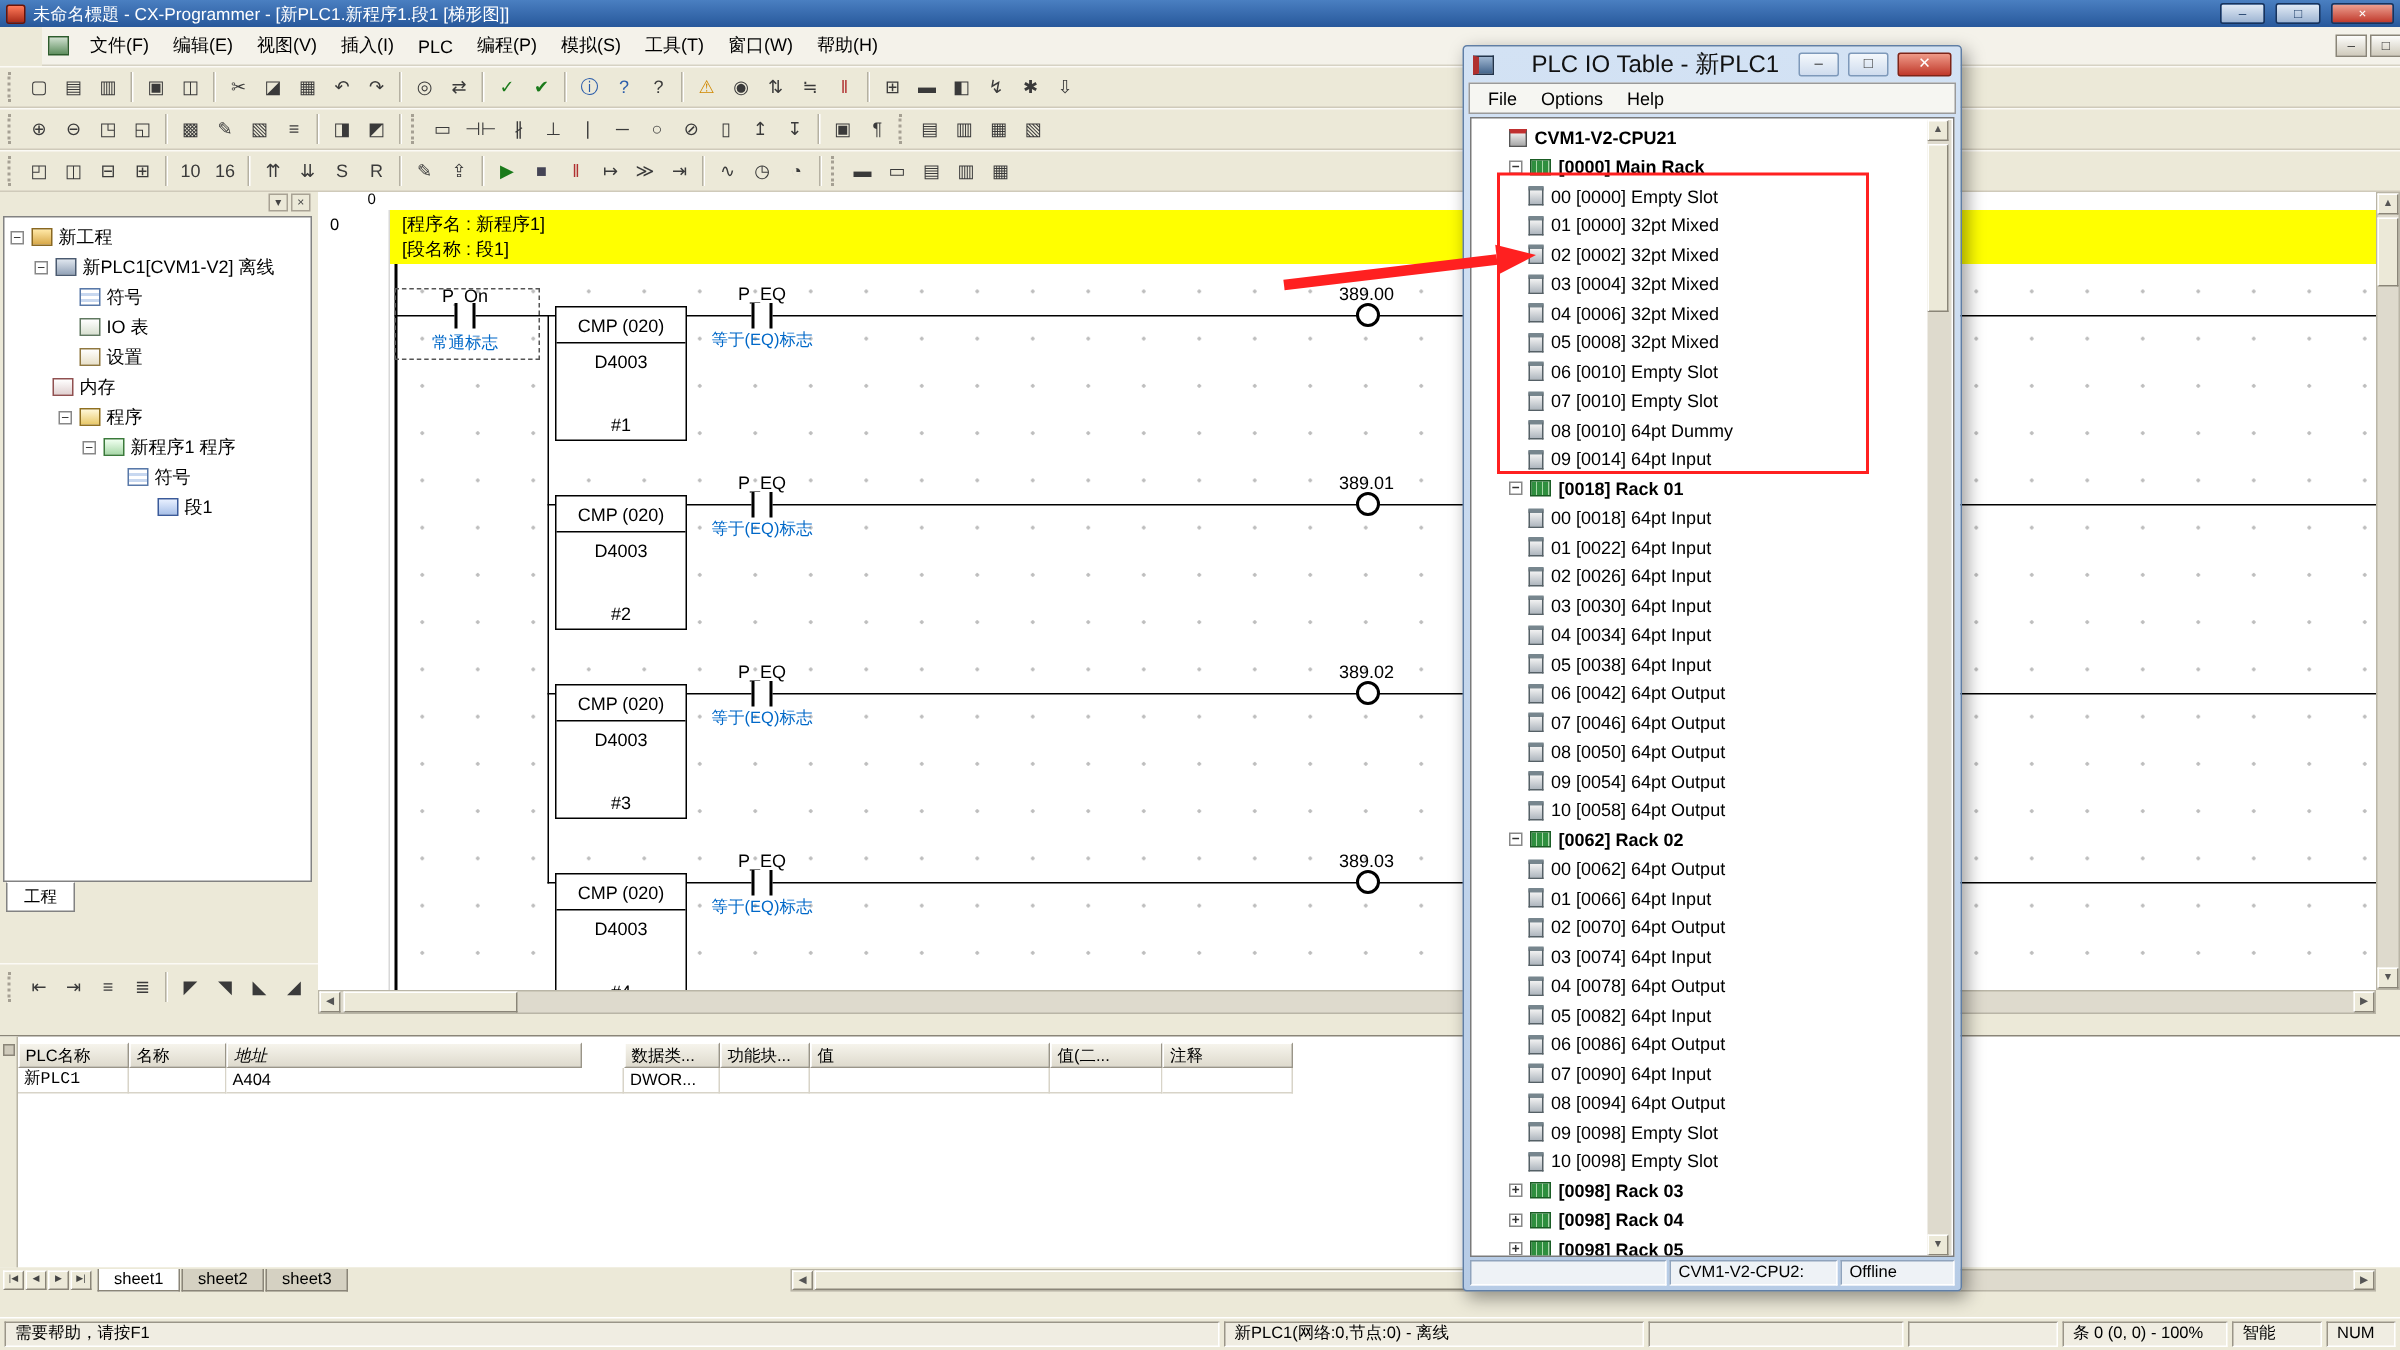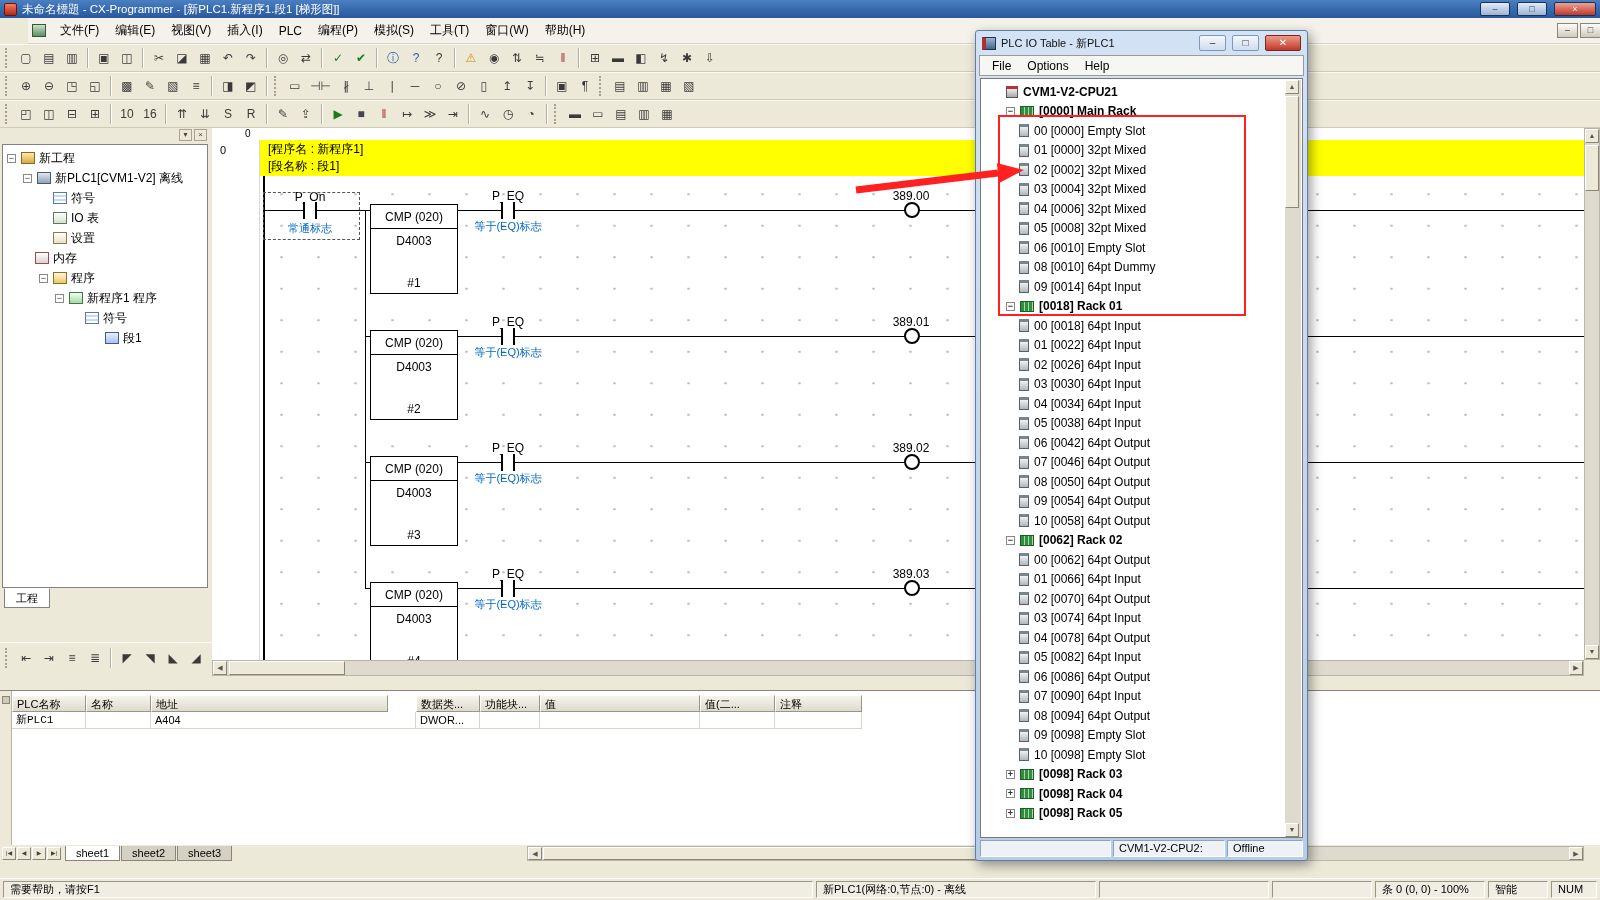--- a/index.html
+++ b/index.html
@@ -92,21 +92,21 @@
 
 
 #statusbar{position:absolute;left:0;top:878px;width:1600px;height:22px;background:#ece9d8;border-top:1px solid #fff;display:flex;gap:3px;padding:2px 3px;}
 .sb-panel{height:17px;line-height:15px;font-size:11px;padding:0 6px;border:1px solid;border-color:#9a9588 #fff #fff #9a9588;background:#f0ede2;white-space:nowrap;overflow:hidden;}
 .flex1{flex:1;}
 
 
 #io-window{position:absolute;left:975px;top:30px;width:333px;height:831px;background:linear-gradient(#d3e2f4,#b7cce6);border:1px solid #5f7ea6;border-radius:3px;box-shadow:3px 4px 12px rgba(0,0,0,.4);z-index:60;}
 .io-titlebar{height:24px;display:flex;align-items:center;padding:2px 6px;gap:5px;}
 .io-app-icon{width:14px;height:13px;background:linear-gradient(#9fb6d0,#44658c);border:1px solid #23344a;border-left:4px solid #b03030;}
-.io-title{font-size:11px;color:#111;flex:1;white-space:nowrap;overflow:hidden;}
+.io-title{font-size:16px;color:#111;flex:1;white-space:nowrap;overflow:hidden;margin-left:20px;}
 .iobtn{width:27px;height:16px;background:linear-gradient(#f4f8fc,#cfdcee);border:1px solid #7e99ba;border-radius:2px;font-size:10px;line-height:14px;text-align:center;color:#333;margin-left:1px;}
 .ioclose{width:36px;background:linear-gradient(#ef9a88,#c0392b);color:#fff;border-color:#7e2418;}
 .io-menubar{margin:0 3px;height:21px;background:#f6f6f2;border:1px solid #9a9a9a;display:flex;align-items:center;padding:0 4px;}
 .io-menu-item{padding:2px 8px;font-size:12px;}
 .io-content{position:absolute;left:4px;right:4px;top:47px;bottom:22px;background:#fff;border:1px solid #7a7a7a;overflow:hidden;}
 #io-tree{position:absolute;left:1px;top:1px;right:17px;bottom:0;overflow:hidden;padding-top:2px;}
 .io-row{display:flex;align-items:center;height:19.5px;padding-left:6px;white-space:nowrap;font-size:12px;}
 .io-row.cpu,.io-row.rack{font-weight:bold;padding-left:24px;}
 .slot-indent{width:30px;min-width:30px;}
 .io-icon{min-width:10px;}
@@ -420,21 +420,21 @@
     <div class="sb-btn" style="right:0;top:0;">▶</div>
   </div>
 
   <div id="watch">
     <div id="watch-gutter">
       <div id="watch-gutter-icon"></div>
     </div>
     <div id="watch-head">
         <div class="wcell whead" style="left: 12px; width: 74px;">PLC名称</div>
         <div class="wcell whead" style="left: 86px; width: 65px;">名称</div>
-        <div class="wcell whead" style="left: 151px; width: 237px;">地址</div>
+        <div class="wcell whead" style="left: 151px; width: 237px; font-style: italic;">地址</div>
         <div class="wcell whead" style="left: 416px; width: 64px;">数据类...</div>
         <div class="wcell whead" style="left: 480px; width: 60px;">功能块...</div>
         <div class="wcell whead" style="left: 540px; width: 160px;">值</div>
         <div class="wcell whead" style="left: 700px; width: 75px;">值(二...</div>
         <div class="wcell whead" style="left: 775px; width: 87px;">注释</div>
       </div>
     <div id="watch-row">
         <div class="wcell wdata" style="left: 12px; width: 74px; font-family: Liberation Mono, monospace;">新PLC1</div>
         <div class="wcell wdata" style="left: 86px; width: 65px;"></div>
         <div class="wcell wdata" style="left: 151px; width: 265px;">A404</div>
@@ -528,20 +528,25 @@
             <div class="io-label">05 [0008] 32pt Mixed</div>
           </div>
           <div class="io-row slot">
             <div class="slot-indent"></div>
             <div class="io-icon slot-icon"></div>
             <div class="io-label">06 [0010] Empty Slot</div>
           </div>
           <div class="io-row slot">
             <div class="slot-indent"></div>
             <div class="io-icon slot-icon"></div>
+            <div class="io-label">07 [0010] Empty Slot</div>
+          </div>
+          <div class="io-row slot">
+            <div class="slot-indent"></div>
+            <div class="io-icon slot-icon"></div>
             <div class="io-label">08 [0010] 64pt Dummy</div>
           </div>
           <div class="io-row slot">
             <div class="slot-indent"></div>
             <div class="io-icon slot-icon"></div>
             <div class="io-label">09 [0014] 64pt Input</div>
           </div>
           <div class="io-row rack">
             <div class="expander">−</div>
             <div class="io-icon rack-icon"></div>

